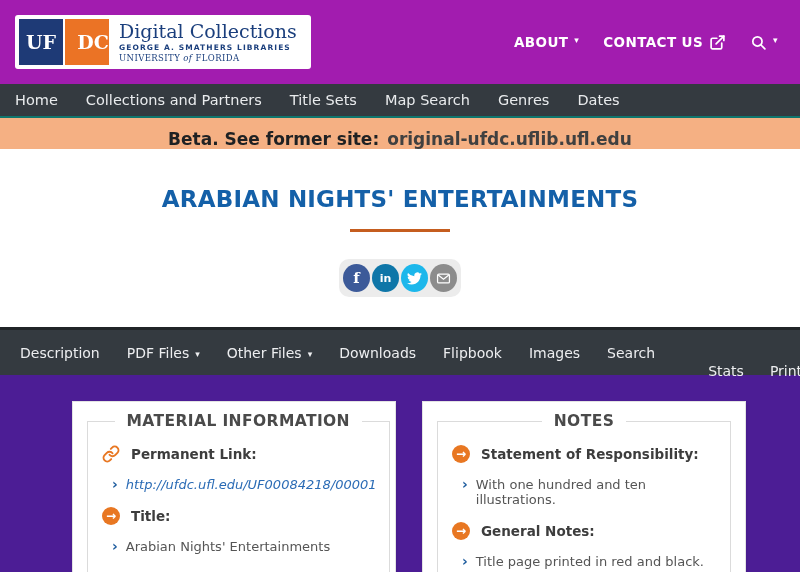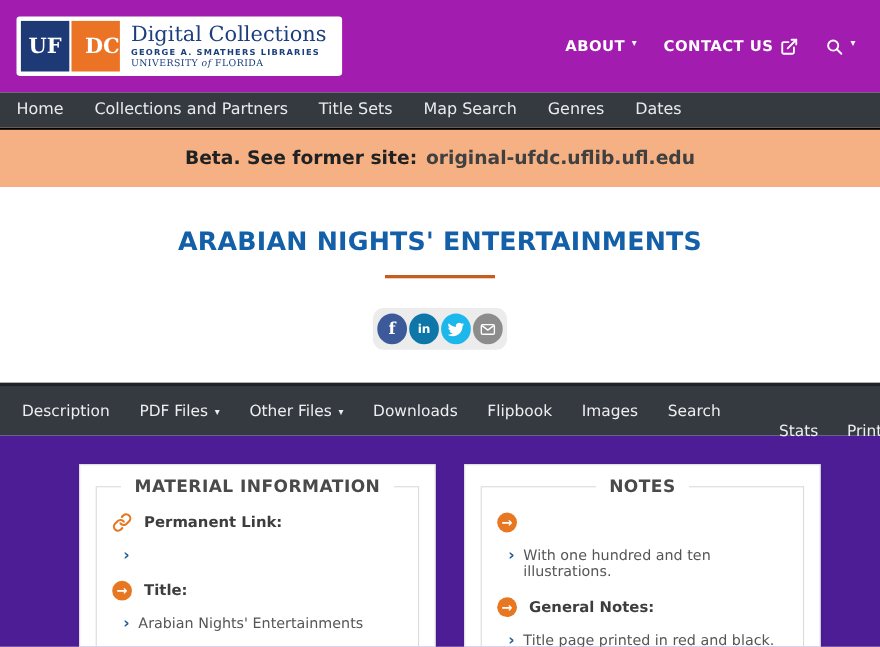--- a/index.html
+++ b/index.html
@@ -36,22 +36,22 @@
   .hn-item { display:flex; gap:6px; cursor:pointer; white-space:nowrap; }
   .caret { font-size:9px; position:relative; top:1px; }
   .hicon { width:17px; height:17px; stroke:#fff; fill:none; stroke-width:2.4; stroke-linecap:round; stroke-linejoin:round; }
 
   
   .main-nav { height:32px; background:#343A40; display:flex; align-items:center; padding-left:1px; }
   .nav-item { color:#E9EBED; font-size:14.5px; padding:0 14px; cursor:pointer; white-space:nowrap; }
 
   
   .beta-banner {
-    height:54px; background:#F5B083; border-top:2px solid #000000;
-    display:flex; align-items:center; justify-content:center;
+    height:33px; background:#F5B083; border-top:2px solid #0f766e;
+    display:flex; align-items:flex-end; justify-content:center;
     font-size:17px; font-weight:bold; color:#1F2123;
   }
   .banner-link { color:#404040; margin-left:8px; cursor:pointer; }
 
   
   .page-title { text-align:center; color:#1460A8; font-size:23px; font-weight:bold;
     letter-spacing:0.2px; margin:37px 10px 0; }
   .title-divider { width:100px; height:3px; background:#C55D1F; margin:17px auto 0; }
 
   .social-bar { width:122px; margin:27px auto 30px; background:#ECECEC; border-radius:10px;
@@ -212,20 +212,21 @@
       <legend>MATERIAL INFORMATION</legend>
       <div class="row-label">
         <svg class="link-icon" viewBox="0 0 24 24">
           <path d="M10 13a5 5 0 0 0 7.54.54l3-3a5 5 0 0 0-7.07-7.07l-1.72 1.71"></path>
           <path d="M14 11a5 5 0 0 0-7.54-.54l-3 3a5 5 0 0 0 7.07 7.07l1.71-1.71"></path>
         </svg>
         <span>Permanent Link:</span>
       </div>
       <div class="row-value">
         <span class="chevron">›</span>
+        <span class="value-link">http://ufdc.ufl.edu/UF00084218/00001</span>
       </div>
       <div class="row-label">
         <span class="icon-circle">
             <span>→</span>
           </span>
         <span>Title:</span>
       </div>
       <div class="row-value">
         <span class="chevron">›</span>
         <span>Arabian Nights' Entertainments</span>
@@ -233,20 +234,21 @@
     </fieldset>
   </div>
 
   <div class="card panel-1">
     <fieldset>
       <legend>NOTES</legend>
       <div class="row-label">
         <span class="icon-circle">
             <span>→</span>
           </span>
+        <span>Statement of Responsibility:</span>
       </div>
       <div class="row-value">
         <span class="chevron">›</span>
         <span>With one hundred and ten illustrations.</span>
       </div>
       <div class="row-label">
         <span class="icon-circle">
             <span>→</span>
           </span>
         <span>General Notes:</span>

